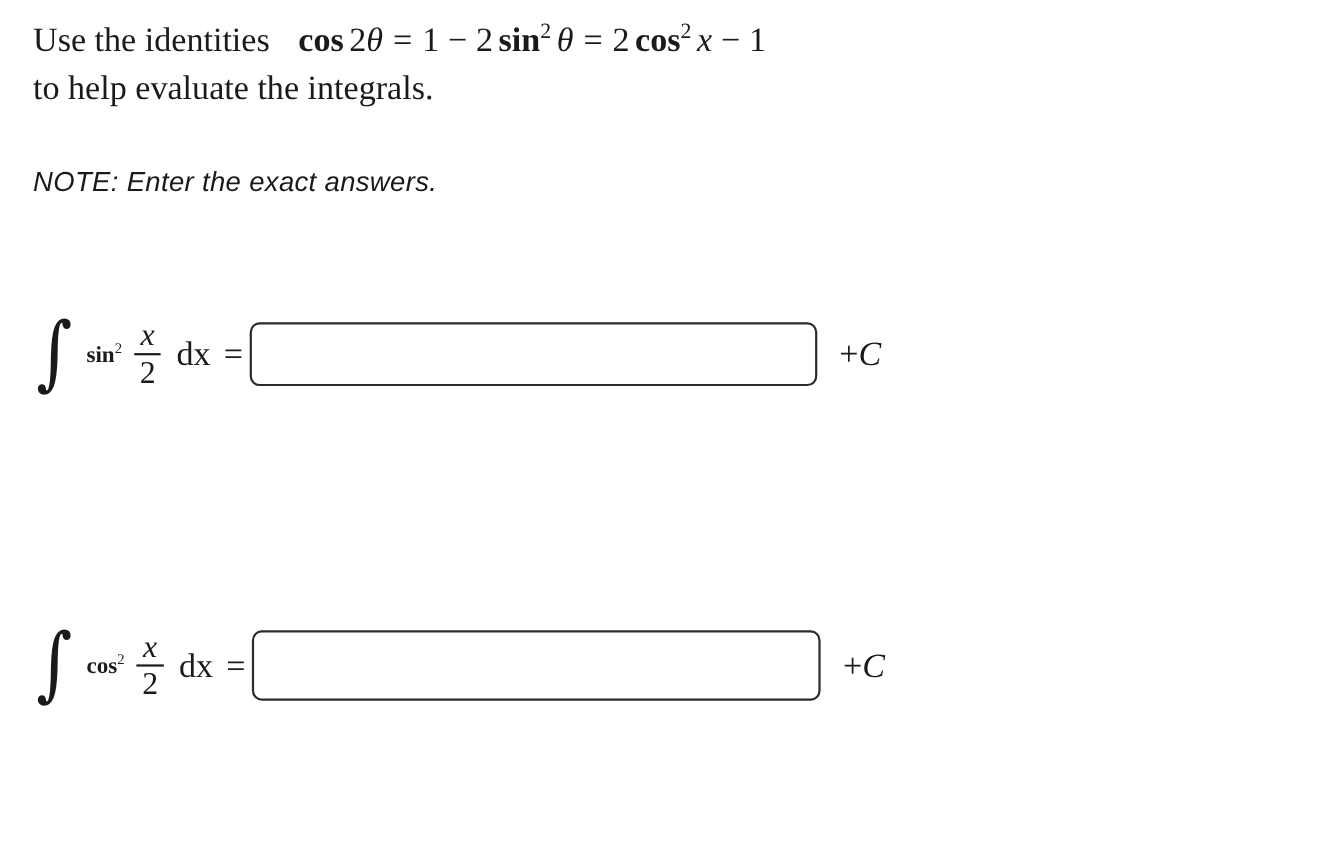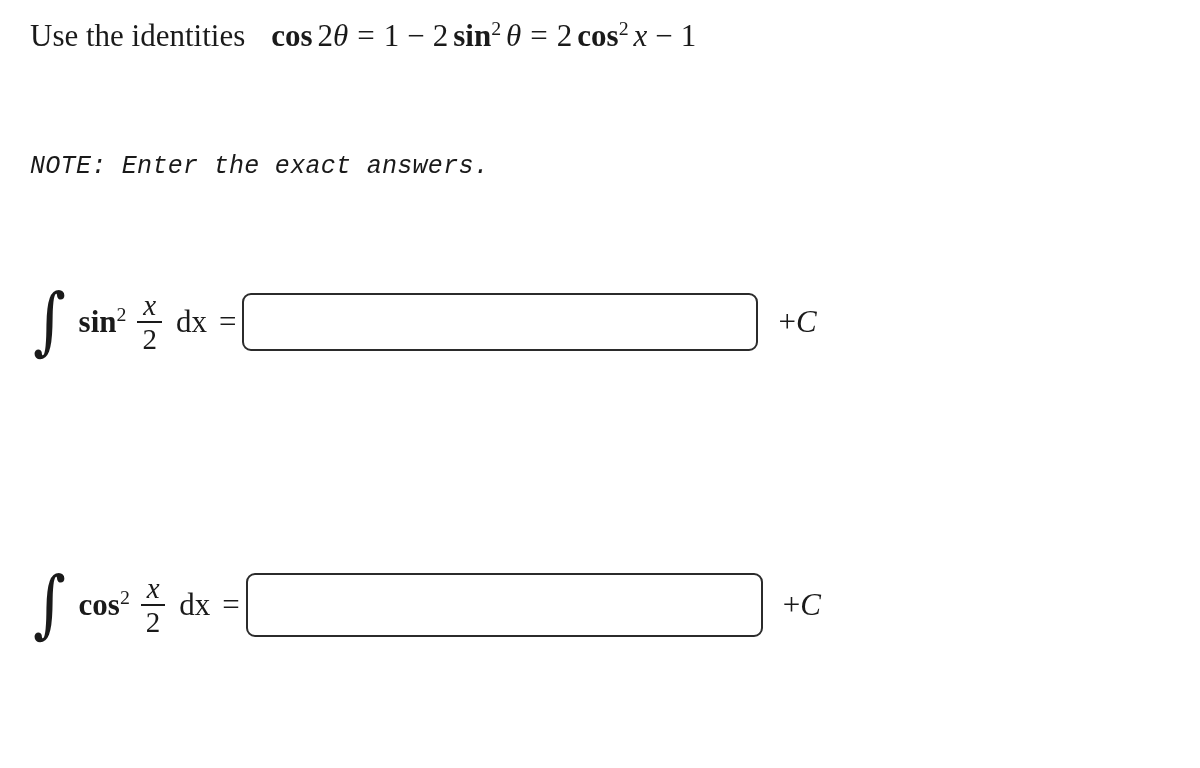--- a/index.html
+++ b/index.html
@@ -39,21 +39,21 @@
   .identity {
     margin-left: 26px;
   }
 
   .note {
     position: absolute;
     left: 30px;
     top: 152px;
     font-size: 25px;
     font-style: italic;
-    font-family: Liberation Mono, monospace;
+    font-family: Liberation Sans, sans-serif;
     letter-spacing: 0.3px;
   }
 
   
   .mathvar {
     font-style: italic;
     font-family: "Liberation Serif", "DejaVu Serif", serif;
   }
   .mathop {
     font-style: normal;
@@ -94,21 +94,21 @@
     font-size: 74px;
     font-family: "DejaVu Serif", "Liberation Serif", serif;
     line-height: 1;
     font-style: italic;
     display: inline-block;
     transform: translateY(-2px) scaleX(0.85);
     margin-right: 10px;
   }
 
   .trig {
-    font-size: 31px;
+    font-size: 21px;
     margin-right: 9px;
     white-space: nowrap;
   }
 
   .frac {
     display: inline-flex;
     flex-direction: column;
     align-items: center;
     font-size: 29px;
     line-height: 1.04;
@@ -168,20 +168,21 @@
 <body>
 
 <div class="page">
 
   <div class="prompt">
 
     <div class="prompt-line">
       <span>Use the identities</span><span class="identity"><span class="mathop">cos</span><span class="thinsp"></span><span class="num">2</span><span class="mathvar">θ</span><span class="rel">=</span><span class="num">1</span><span class="opsign">−</span><span class="num">2</span><span class="thinsp"></span><span class="mathop">sin</span><span class="sup">2</span><span class="thinsp"></span><span class="mathvar">θ</span><span class="rel">=</span><span class="num">2</span><span class="thinsp"></span><span class="mathop">cos</span><span class="sup">2</span><span class="thinsp"></span><span class="mathvar">x</span><span class="opsign">−</span><span class="num">1</span></span>
     </div>
 
+    <div class="prompt-line">to help evaluate the integrals.</div>
   </div>
 
   <div class="note">NOTE: Enter the exact answers.</div>
 
   <div class="int-row" id="integral-row-1">
     <span class="int-sign">∫</span>
     <span class="trig"><span class="mathop">sin</span><span class="sup">2</span></span>
     <span class="frac">
       <span class="numer">x</span>
       <span class="bar"></span>

